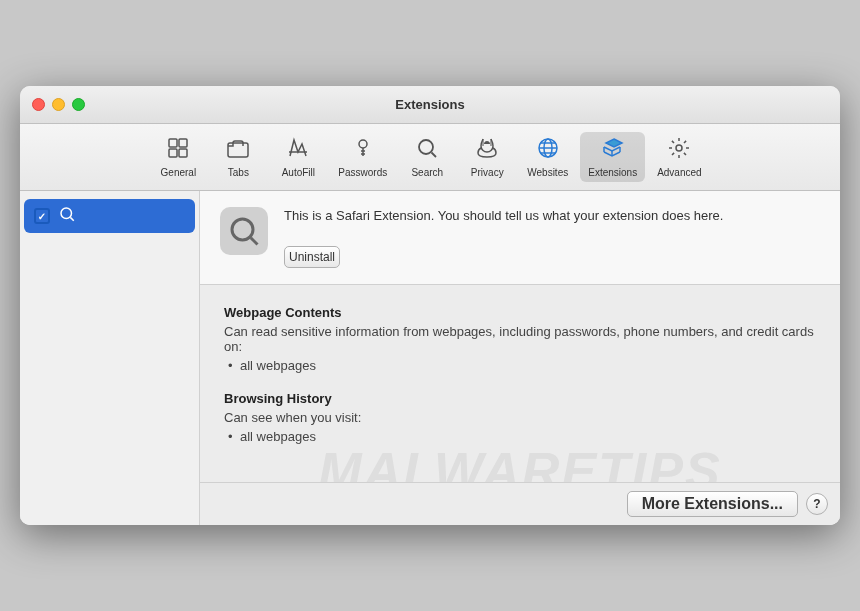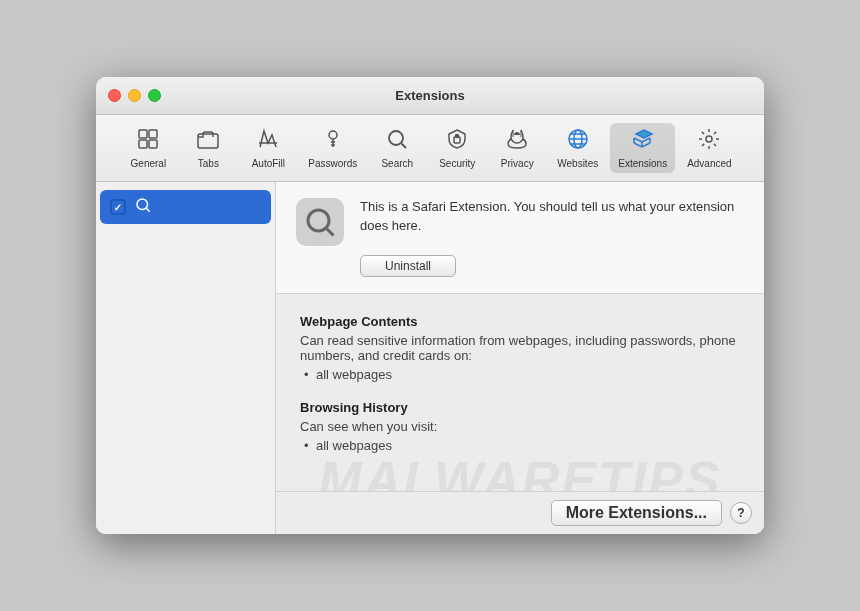--- a/index.html
+++ b/index.html
@@ -8,21 +8,21 @@
       background: #c8c8c8;
       display: flex;
       align-items: center;
       justify-content: center;
       width: 860px;
       height: 611px;
       font-family: -apple-system, 'Helvetica Neue', Arial, sans-serif;
     }
 
     .window {
-      width: 668px;
+      width: 820px;
       background: #ececec;
       border-radius: 10px;
       box-shadow: 0 10px 40px rgba(0,0,0,0.45);
       overflow: hidden;
       display: flex;
       flex-direction: column;
     }
 
     
     .titlebar {
@@ -211,21 +211,21 @@
       font-size: 13px;
       color: #333;
       line-height: 1.4;
       margin-bottom: 20px;
     }
 
     .uninstall-btn {
       background: linear-gradient(to bottom, #ffffff, #e8e8e8);
       border: 1px solid #b0b0b0;
       border-radius: 5px;
-      padding: 3px 24px;
+      padding: 3px 4px;
       font-size: 12px;
       color: #333;
       cursor: pointer;
     }
 
     
     .permissions {
       padding: 20px 24px;
       flex: 1;
       position: relative;
@@ -372,30 +372,20 @@
     <div class="toolbar-item">
       <span class="toolbar-icon">
         <svg class="icon-svg" viewBox="0 0 24 24" fill="none" stroke="#555" stroke-width="1.8">
           <circle cx="11" cy="11" r="7"></circle>
           <line x1="16.5" y1="16.5" x2="21" y2="21"></line>
         </svg>
       </span>
       <span class="toolbar-label">Search</span>
     </div>
 
-    <div class="toolbar-item">
-      <span class="toolbar-icon">
-        <svg class="icon-svg" viewBox="0 0 24 24" fill="none" stroke="#555" stroke-width="1.5">
-          <path d="M12 3 L20 7 v5 c0 5-4 8-8 9 c-4-1-8-4-8-9 V7 Z"></path>
-          <rect x="9" y="10" width="6" height="6" rx="1"></rect>
-          <circle cx="12" cy="9" r="1.5" fill="#555"></circle>
-        </svg>
-      </span>
-      <span class="toolbar-label">Security</span>
-    </div>
 
     <div class="toolbar-item">
       <span class="toolbar-icon">
         <svg class="icon-svg" viewBox="0 0 24 24" fill="none" stroke="#555" stroke-width="1.5">
           <path d="M8 3 C8 3 6 7 6 10 C6 13.3 8.7 16 12 16 C15.3 16 18 13.3 18 10 C18 7 16 3 16 3" stroke-linejoin="round"></path>
           <path d="M9 8 C9 8 9 5 12 5 C15 5 15 8 15 8" fill="#555" stroke="none"></path>
           <path d="M6 12 C4 13 3 15 3 17 C3 20 7 21 12 21 C17 21 21 20 21 17 C21 15 20 13 18 12" stroke-linecap="round"></path>
           <line x1="8" y1="3" x2="8" y2="10" stroke-width="1"></line>
           <line x1="16" y1="3" x2="16" y2="10" stroke-width="1"></line>
         </svg>

